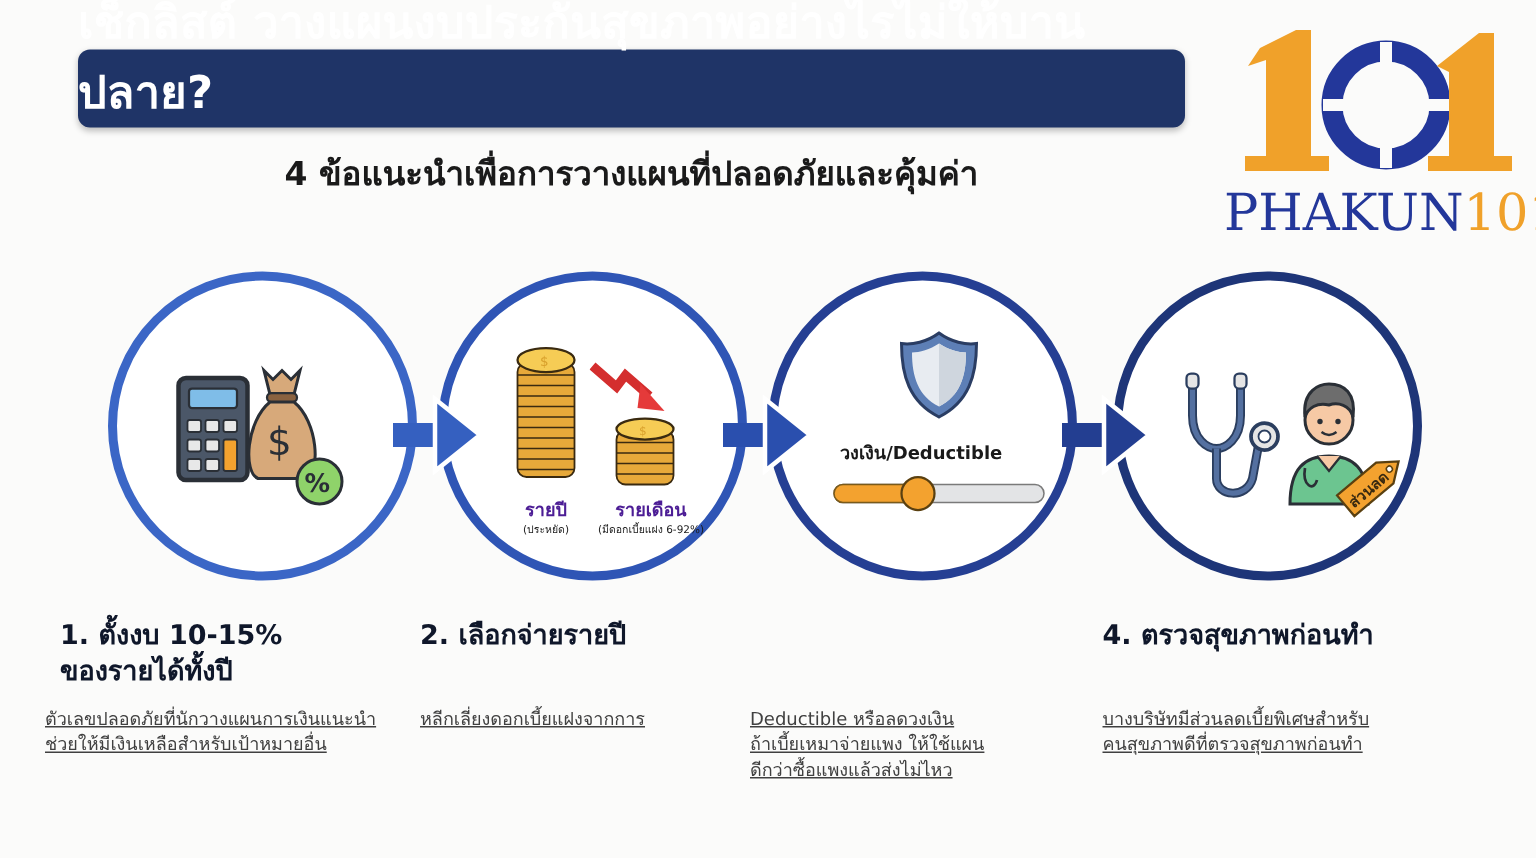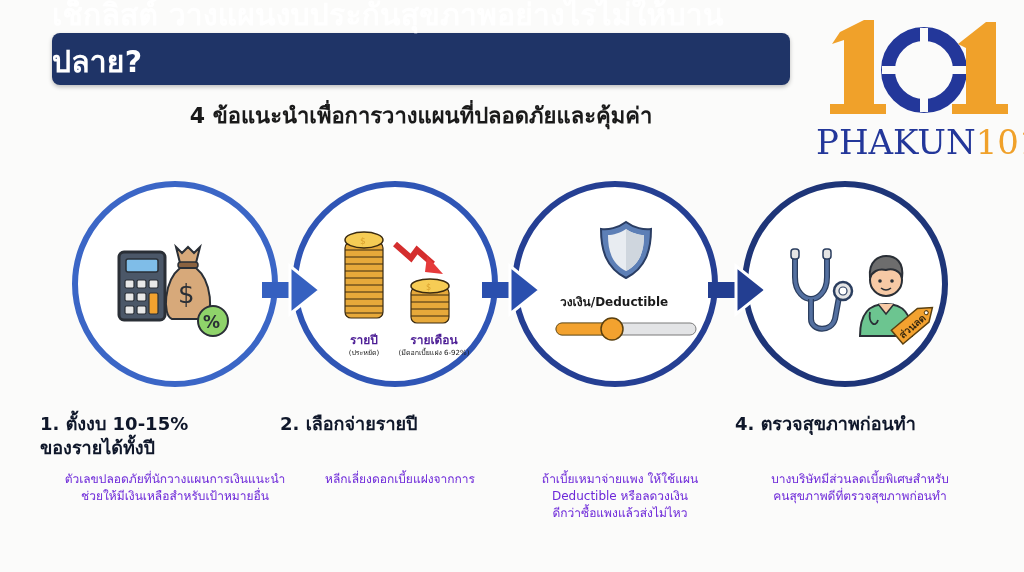--- a/index.html
+++ b/index.html
@@ -40,22 +40,22 @@
   .c4 { left: 742px; border: 6px solid #1e3578; }
   .arrow { position: absolute; top: 262px; width: 60px; height: 56px; }
   .arrow svg { width: 100%; height: 100%; }
   .icon-wrap { position: absolute; }
 
   .step-title {
     position: absolute; text-align: left; font-weight: bold;
     font-size: 18px; line-height: 24px; color: #0f172a;
   }
   .step-desc {
-    position: absolute; text-align: center;
-    font-size: 12px; line-height: 17px; color: #6d28d9;
+    position: absolute; 
+    font-size: 12px; line-height: 17px; color: #404040; text-decoration: underline;
   }
   .coin-label { position: absolute; text-align: center; font-weight: bold; font-size: 12px; color: #4c1d95; }
   .coin-sub { position: absolute; text-align: center; font-size: 7px; color: #1a1a1a; white-space: nowrap; }
   .deduct-label { position: absolute; font-size: 12px; font-weight: bold; color: #1a1a1a; white-space: nowrap; }
 </style>
 </head>
 <body>
 
 <div class="title-bar">
   <span>เช็กลิสต์ วางแผนงบประกันสุขภาพอย่างไรไม่ให้บานปลาย?</span>
@@ -228,22 +228,22 @@
 <div class="step-title" style="left:280px; top:412px; width:240px;">
   <div>2. เลือกจ่ายรายปี</div>
 </div>
 <div class="step-desc" style="left:280px; top:471px; width:240px;">
   <div>หลีกเลี่ยงดอกเบี้ยแฝงจากการ</div>
 </div>
 
 <div class="step-title" style="left:500px; top:412px; width:240px;">
 </div>
 <div class="step-desc" style="left:500px; top:471px; width:240px;">
+  <div>Deductible หรือลดวงเงิน</div>
   <div>ถ้าเบี้ยเหมาจ่ายแพง ให้ใช้แผน</div>
-  <div>Deductible หรือลดวงเงิน</div>
   <div>ดีกว่าซื้อแพงแล้วส่งไม่ไหว</div>
 </div>
 
 <div class="step-title" style="left:735px; top:412px; width:250px;">
   <div>4. ตรวจสุขภาพก่อนทำ</div>
 </div>
 <div class="step-desc" style="left:735px; top:471px; width:250px;">
   <div>บางบริษัทมีส่วนลดเบี้ยพิเศษสำหรับ</div>
   <div>คนสุขภาพดีที่ตรวจสุขภาพก่อนทำ</div>
 </div>

